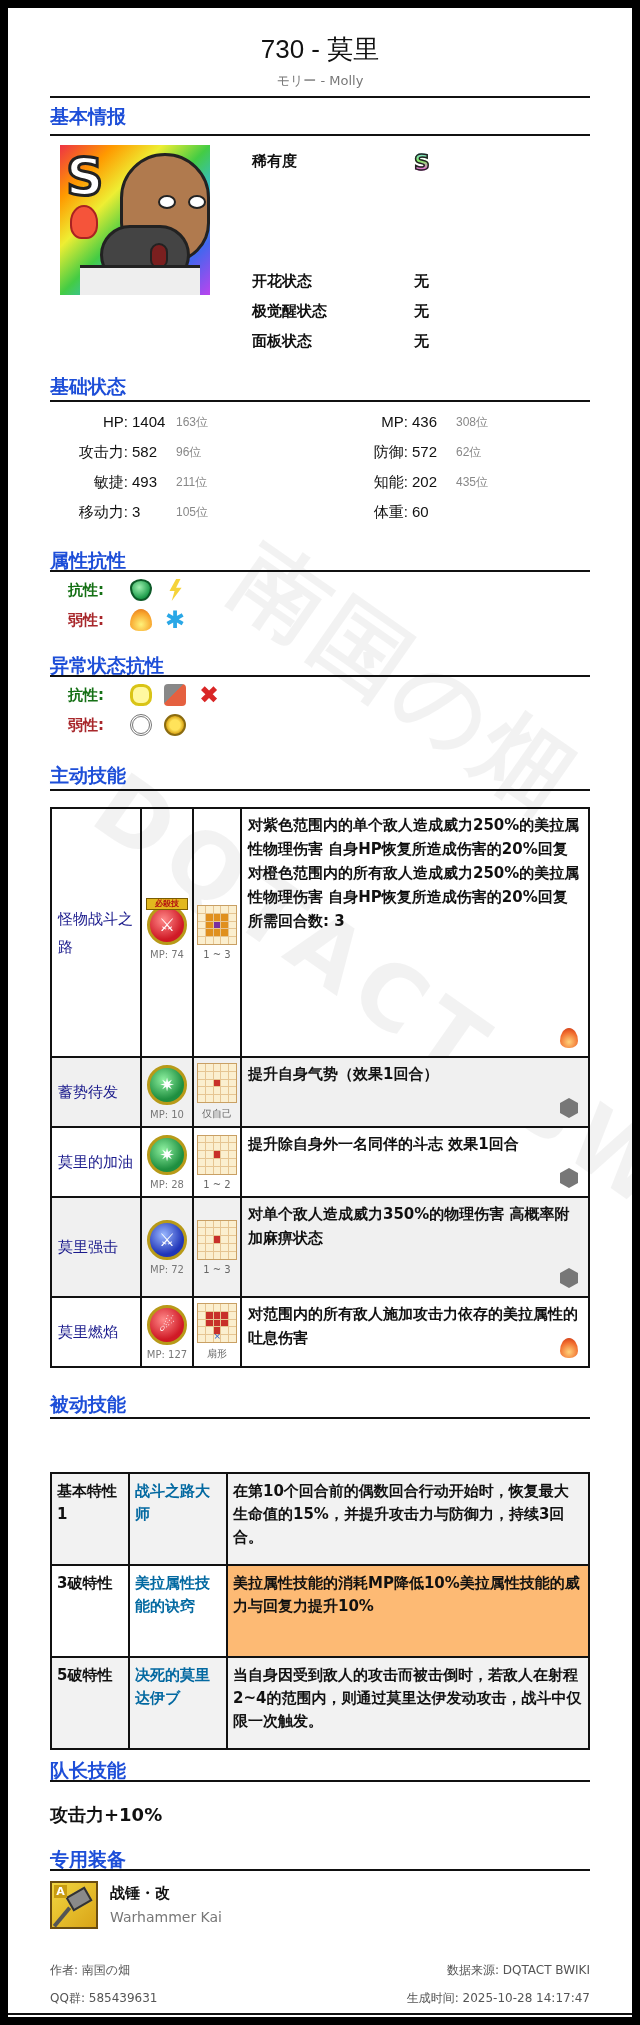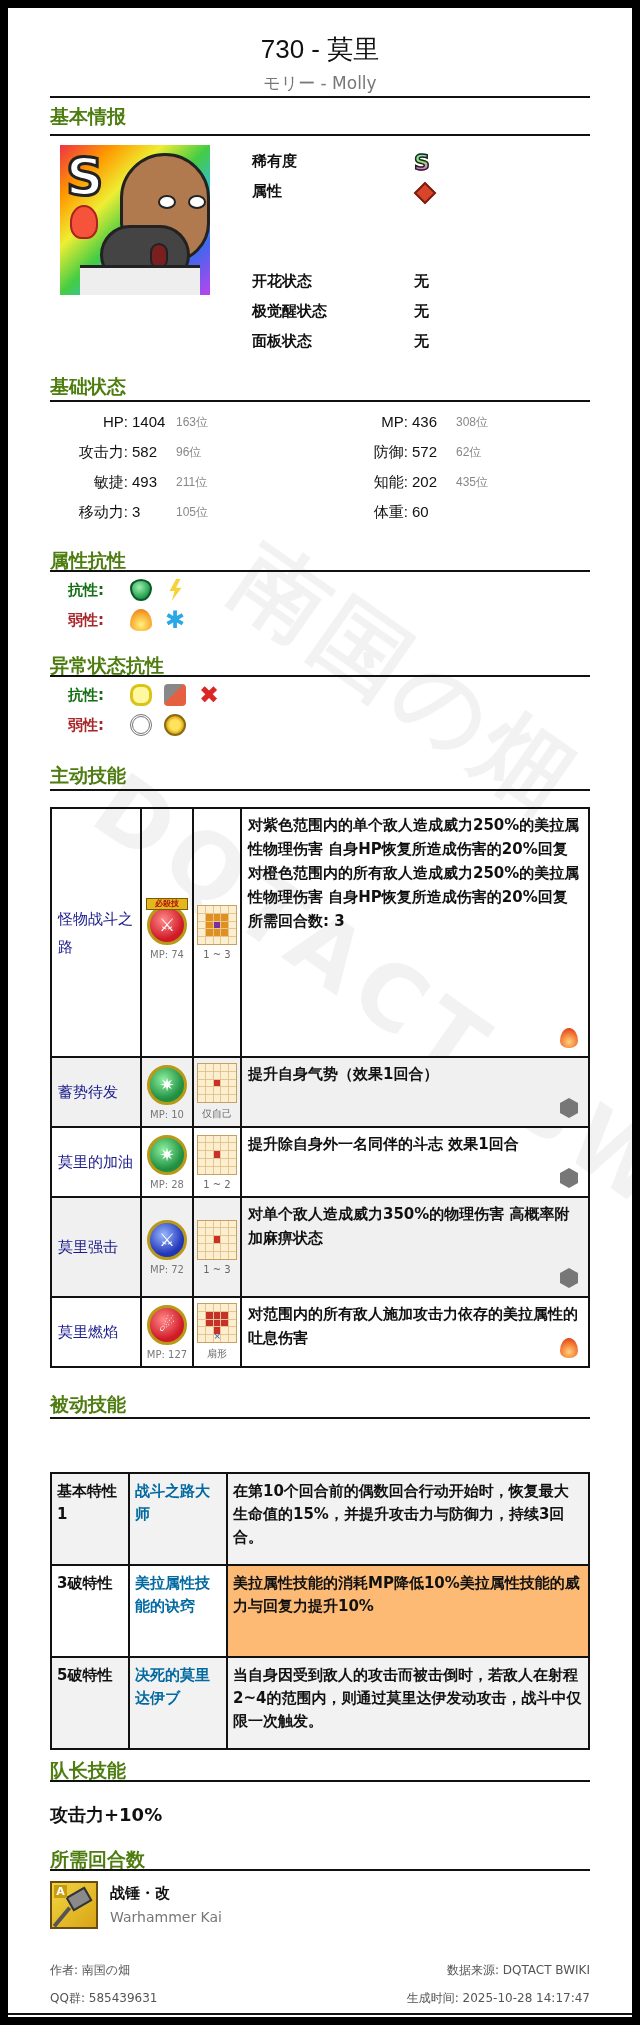--- a/index.html
+++ b/index.html
@@ -4,24 +4,24 @@
 <style>
   * { box-sizing: border-box; margin: 0; padding: 0; }
   html, body { width: 640px; height: 2025px; background: #000; overflow: hidden; }
   body { font-family: "DejaVu Sans", sans-serif; color: #111; }
   .page { position: absolute; left: 8px; top: 8px; width: 624px; height: 2009px; background: #fff; overflow: hidden; }
   .wm { position: absolute; pointer-events: none; color: rgba(0,0,0,0.05); font-weight: bold; transform: rotate(35deg); white-space: nowrap; }
   .wm1 { left: 200px; top: 610px; font-size: 92px; letter-spacing: 6px; }
   .wm2 { left: 20px; top: 980px; font-size: 90px; letter-spacing: 10px; }
 
   .title { position: absolute; left: 0; width: 624px; top: 24px; text-align: center; font-family: "Liberation Sans", sans-serif; font-size: 26px; color: #111; }
-  .subtitle { position: absolute; left: 0; width: 624px; top: 64px; text-align: center; font-size: 17px; color: #777; }
+  .subtitle { position: absolute; left: 0; width: 624px; top: 64px; text-align: center; font-size: 13px; color: #777; }
   .hr { position: absolute; left: 42px; width: 540px; height: 2px; background: #111; }
 
-  .sec-h { position: absolute; left: 42px; font-size: 19px; color: #4d7c0f; font-weight: bold; }
+  .sec-h { position: absolute; left: 42px; font-size: 19px; color: #1d4ed8; font-weight: bold; }
   .sec-line { position: absolute; left: 42px; width: 540px; height: 2px; background: #111; }
 
   .portrait { position: absolute; left: 52px; top: 137px; width: 150px; height: 150px; overflow: hidden;
     background: linear-gradient(135deg, #e34 0%, #f90 18%, #ee3 34%, #4c4 50%, #3bd 66%, #46e 82%, #b4e 100%); }
   .portrait .s-letter { position: absolute; left: 6px; top: 2px; font-size: 52px; font-weight: bold; color: #fff;
     -webkit-text-stroke: 3px #222; }
   .portrait .head { position: absolute; left: 60px; top: 8px; width: 90px; height: 110px; border-radius: 45px 45px 40px 40px; background: #b07a4e; border: 3px solid #222; }
   .portrait .beard { position: absolute; left: 40px; top: 80px; width: 90px; height: 60px; border-radius: 30px; background: #444; border: 3px solid #222; }
   .portrait .mouth { position: absolute; left: 90px; top: 98px; width: 18px; height: 26px; border-radius: 9px; background: #7a1f1f; border: 2px solid #222; }
   .portrait .eye { position: absolute; top: 50px; width: 18px; height: 14px; border-radius: 50%; background: #fff; border: 2px solid #222; }
@@ -124,24 +124,20 @@
     <div class="beard"></div>
     <div class="mouth"></div>
     <div class="cloth"></div>
     <div class="s-letter">S</div>
   </div>
 
   <div class="info-row" style="top:144px">
     <span class="lbl">稀有度</span>
     <span class="val"><span class="ico ico-s">S</span></span>
   </div>
-  <div class="info-row" style="top:174px">
-    <span class="lbl">属性</span>
-    <span class="val"><span class="ico ico-diamond"></span></span>
-  </div>
   <div class="info-row" style="top:264px">
     <span class="lbl">开花状态</span>
     <span class="val">无</span>
   </div>
   <div class="info-row" style="top:294px">
     <span class="lbl">极觉醒状态</span>
     <span class="val">无</span>
   </div>
   <div class="info-row" style="top:324px">
     <span class="lbl">面板状态</span>
@@ -486,21 +482,21 @@
       <td class="pn">决死的莫里达伊ブ</td>
       <td>当自身因受到敌人的攻击而被击倒时，若敌人在射程2~4的范围内，则通过莫里达伊发动攻击，战斗中仅限一次触发。</td>
     </tr>
   </tbody>
     </table>
 
   <div class="sec-h" style="top:1750px">队长技能</div>
   <div class="sec-line" style="top:1772px"></div>
   <div class="leader">攻击力+10%</div>
 
-  <div class="sec-h" style="top:1839px">所需回合数</div>
+  <div class="sec-h" style="top:1839px">专用装备</div>
   <div class="sec-line" style="top:1861px"></div>
   <div class="equip-icon">
     <div class="handle"></div>
     <div class="hammer"></div>
     <div class="a">A</div>
   </div>
   <div class="equip-name">战锤・改</div>
   <div class="equip-en">Warhammer Kai</div>
 
   <div class="foot" style="left:42px;top:1954px">作者: 南国の畑</div>

